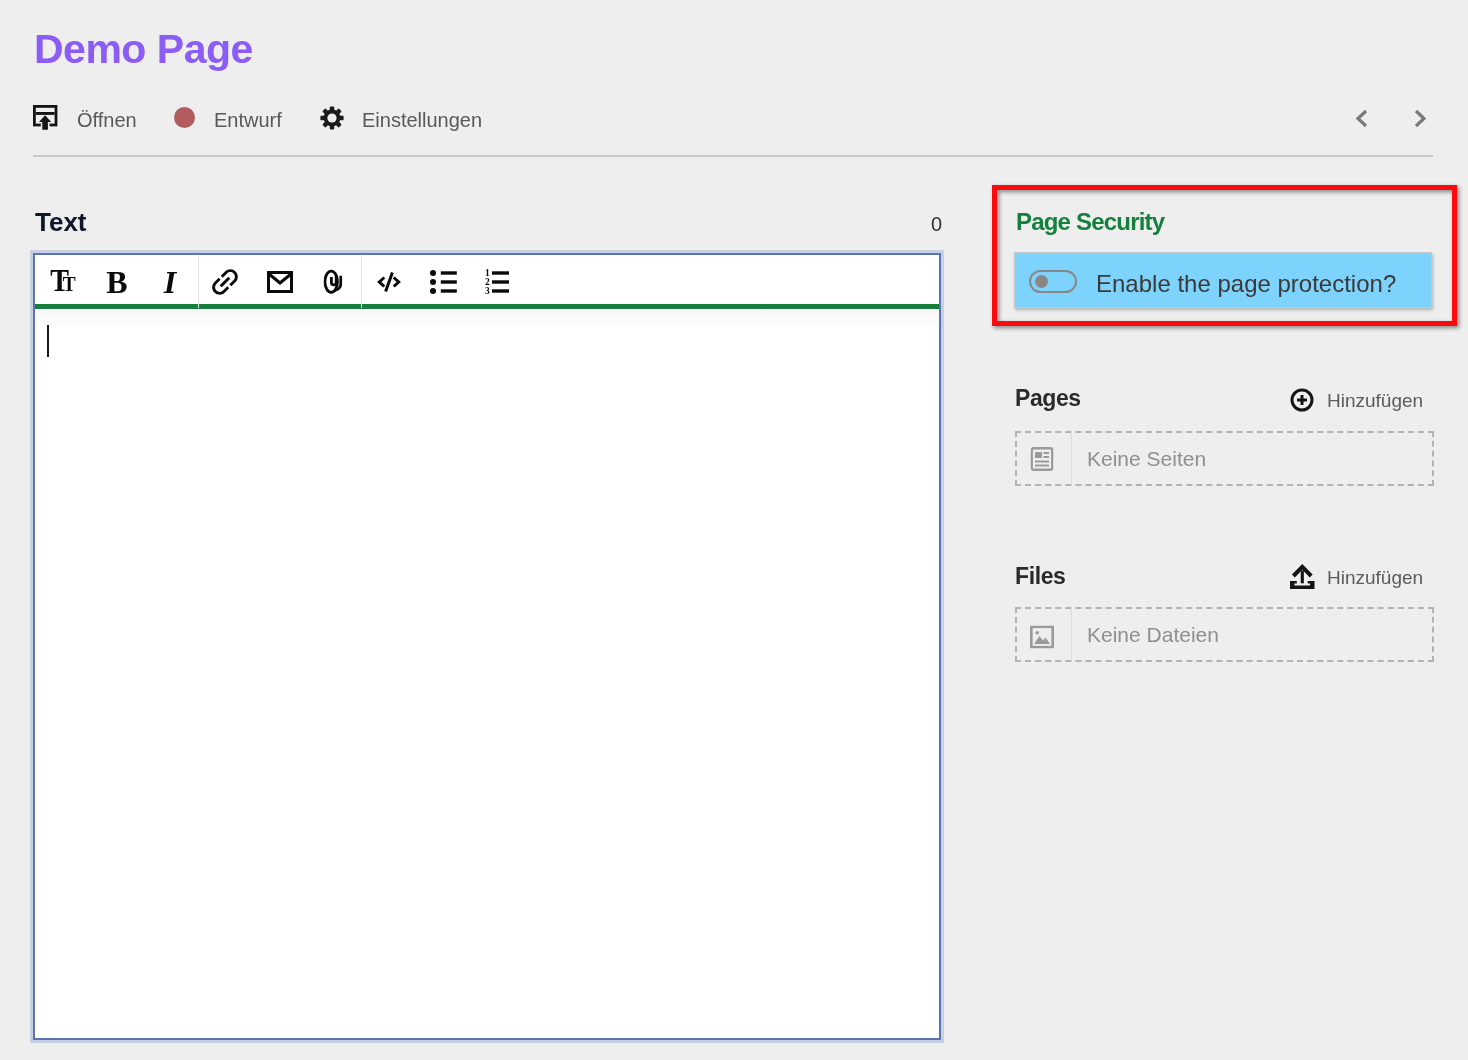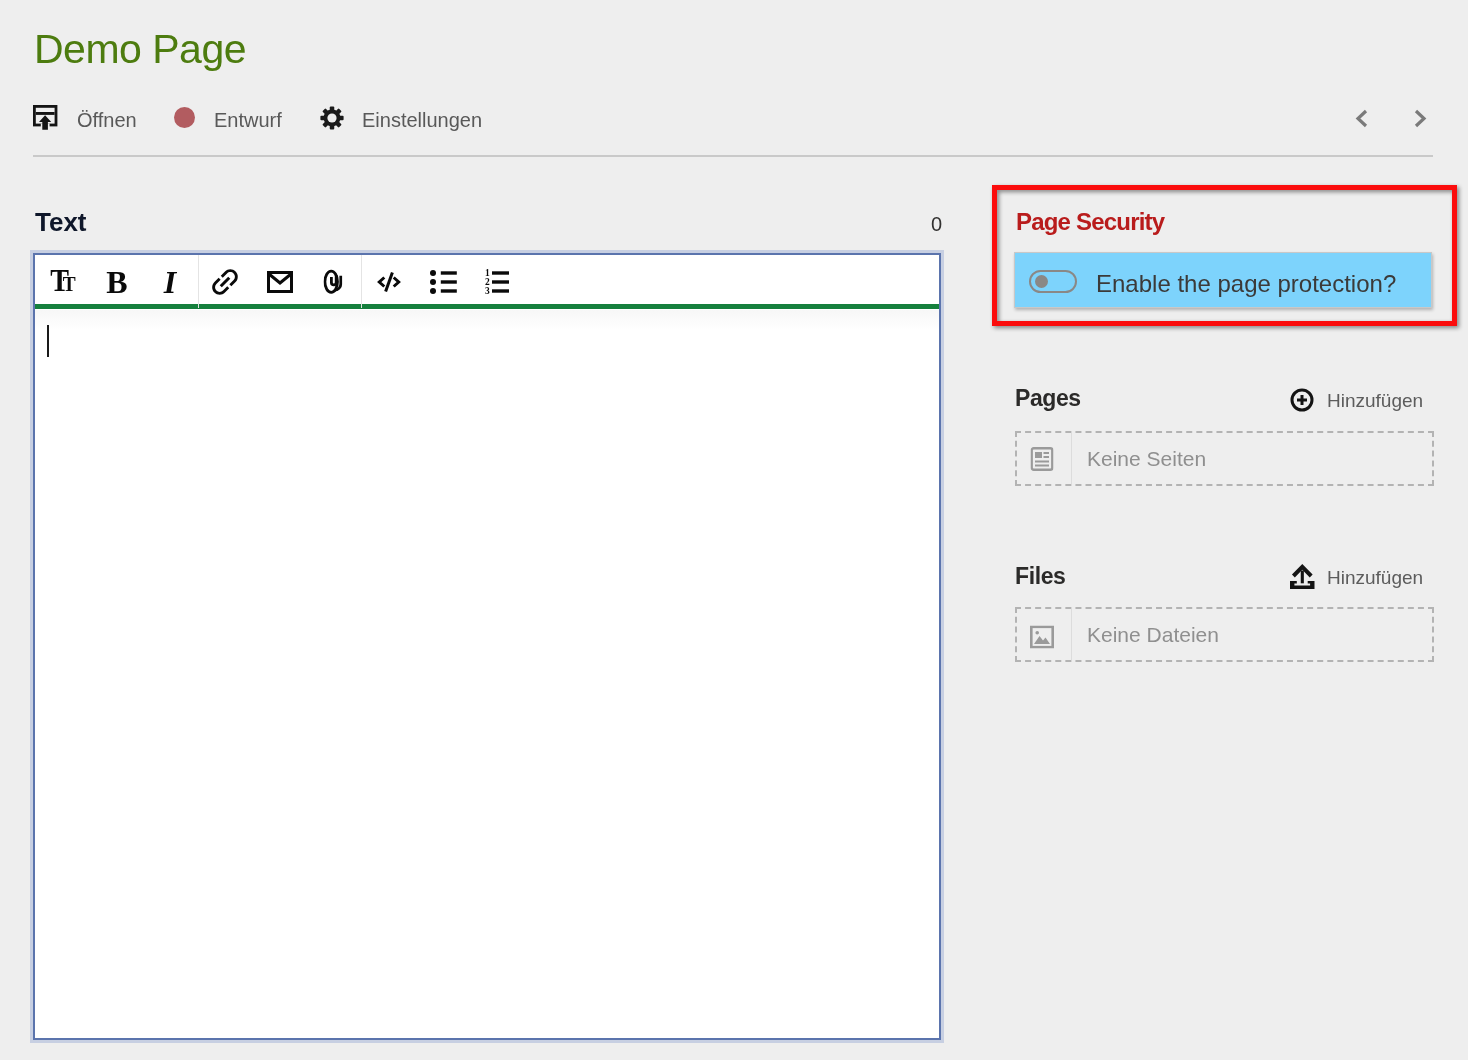--- a/index.html
+++ b/index.html
@@ -1,37 +1,37 @@
 <!DOCTYPE html>
 <html><head>
 <meta charset="utf-8">
 <style>
   * { margin:0; padding:0; box-sizing:border-box; }
   html,body { width:1468px; height:1060px; background:#eeeeee; font-family:"Liberation Sans", sans-serif; overflow:hidden; }
   .abs { position:absolute; }
   #page { position:relative; width:1468px; height:1060px; }
 
-  #title { left:34px; top:26px; font-size:41px; font-weight:normal; color:#4d7c0f; letter-spacing:-0.5px; }
+  #title { left:34px; top:26px; font-size:41px; font-weight:bold; color:#8b5cf6; letter-spacing:-0.5px; }
 
   .acttext { font-size:20px; color:#595959; line-height:28px; top:106px;text-align:center; }
   #sep { left:33px; top:155px; width:1400px; height:2px; background:#c9c9c9; }
 
   #lbl-text { left:35px; top:208px; font-size:26px; font-weight:bold; color:#0f172a; line-height:28px; }
   #cnt0 { left:880px; top:210px; width:62px; text-align:right; font-size:20px; color:#323130; line-height:28px; }
 
   #editor { left:33px; top:253px; width:908px; height:787px; background:#fff; border:2px solid #5b74ad; box-shadow:0 0 0 3px #c7cfe2; }
   #toolbar { position:absolute; left:0; top:0; width:100%; height:54px; background:#fff; border-bottom:5px solid #15803d; }
   .tsep { position:absolute; top:0; width:1px; height:53px; background:#e4e4e4; }
   .tico { position:absolute; top:27px; transform:translate(-50%,-50%); color:#0a0a0a; }
   .tserif { font-family:"Liberation Serif", serif; font-weight:bold; }
   #edbody { position:absolute; left:0; top:55px; width:100%; height:20px; background:linear-gradient(#f7f7f7,#ffffff); }
   #cursor { left:12px; top:70px; width:2px; height:32px; background:#1a1a1a; }
 
   #redbox { left:992px; top:185px; width:465px; height:141px; border:5px solid #fb0c0c; filter:drop-shadow(2px 2px 2px rgba(0,0,0,0.45)); }
-  #pagesec { left:1016px; top:204px; font-size:24px; font-weight:bold; color:#b91c1c; line-height:36px; letter-spacing:-0.8px; }
+  #pagesec { left:1016px; top:204px; font-size:24px; font-weight:bold; color:#15803d; line-height:36px; letter-spacing:-0.8px; }
   #togglebox { left:1014px; top:252px; width:418px; height:56px; background:#7dd3fc; border:1px solid #c8c8c8; box-shadow:1px 2px 3px rgba(0,0,0,0.25); }
   #toggle { position:absolute; left:14px; top:17px; width:48px; height:23px; border:2px solid #8a8886; border-radius:12px; }
   #knob { position:absolute; left:4px; top:3px; width:13px; height:13px; border-radius:50%; background:#8a8886; }
   #toglbl { position:absolute; left:81px; top:0; height:54px; line-height:61px; font-size:24px; color:#3b3a39; }
 
   .h2 { font-size:23px; font-weight:bold; color:#2b2a29; line-height:32px; letter-spacing:-0.4px; }
   .hinz { font-size:19px; color:#5c5c5c; line-height:30px; }
   .dashbox { width:419px; height:55px; border:2px dashed #b3b3b3; }
   .cellsep { position:absolute; left:54px; top:0; width:1px; height:51px; background:#dcdcdc; }
   .dicon { position:absolute; left:25px; top:26px; transform:translate(-50%,-50%); }

